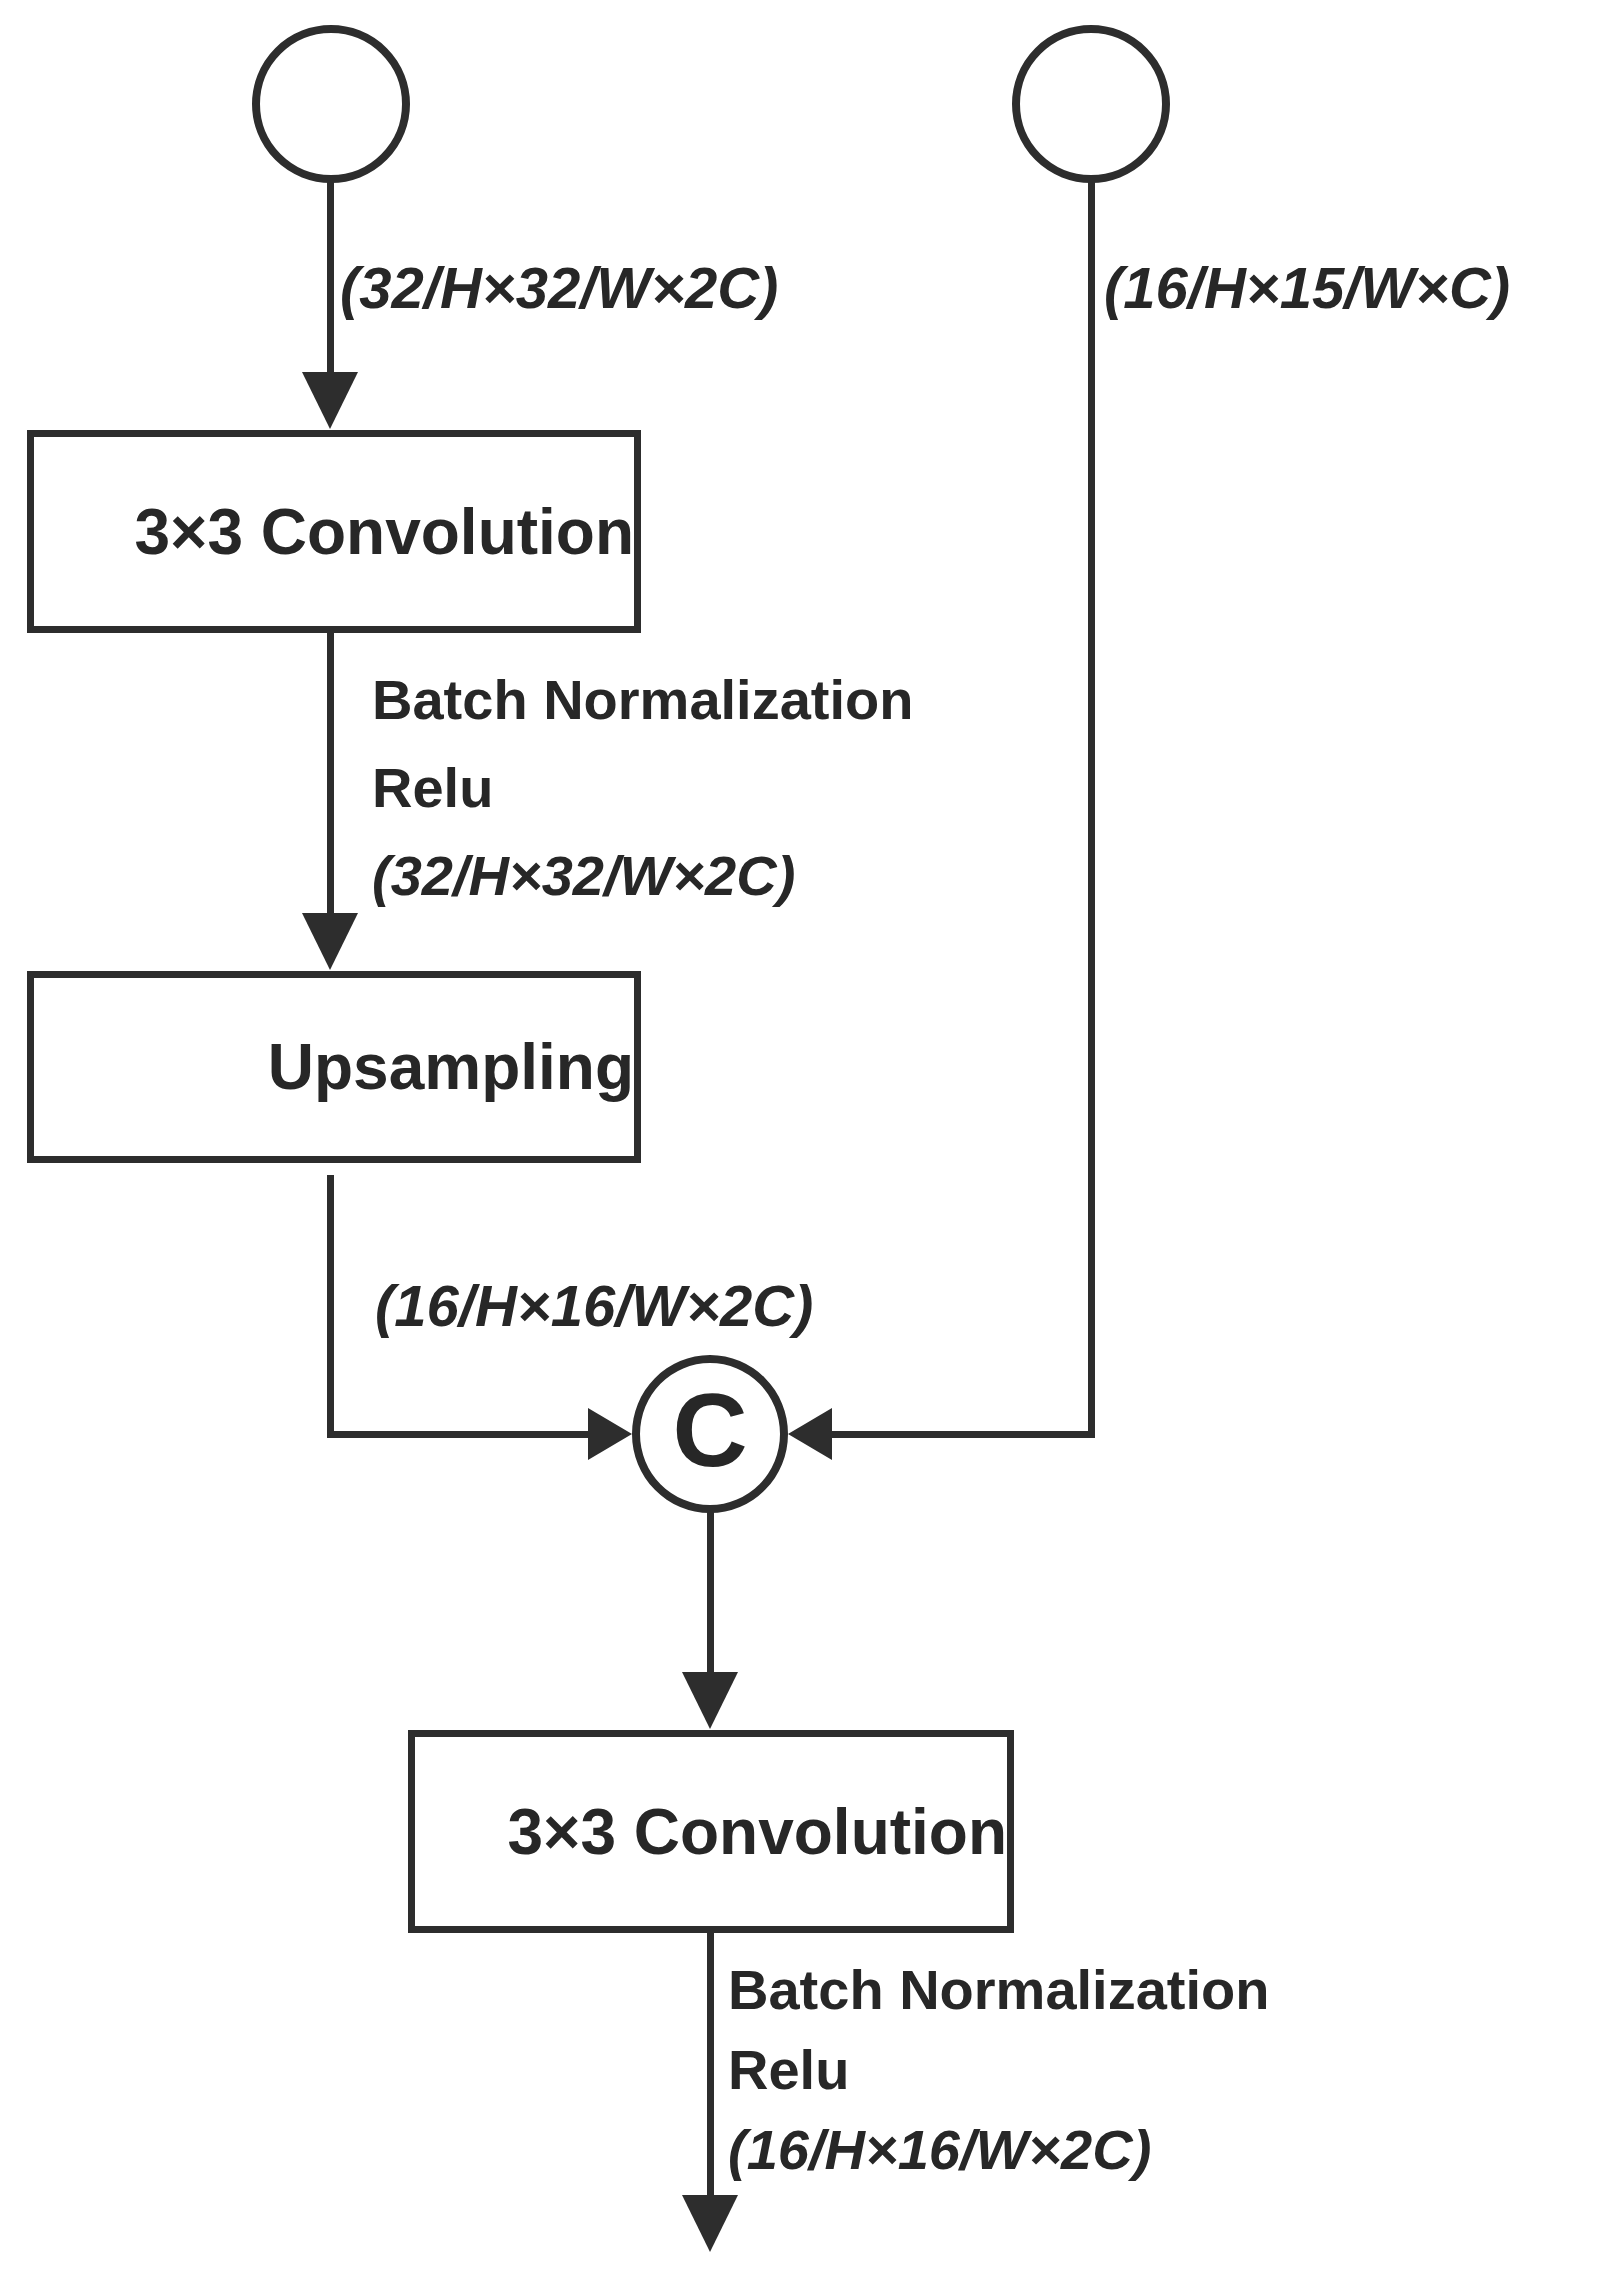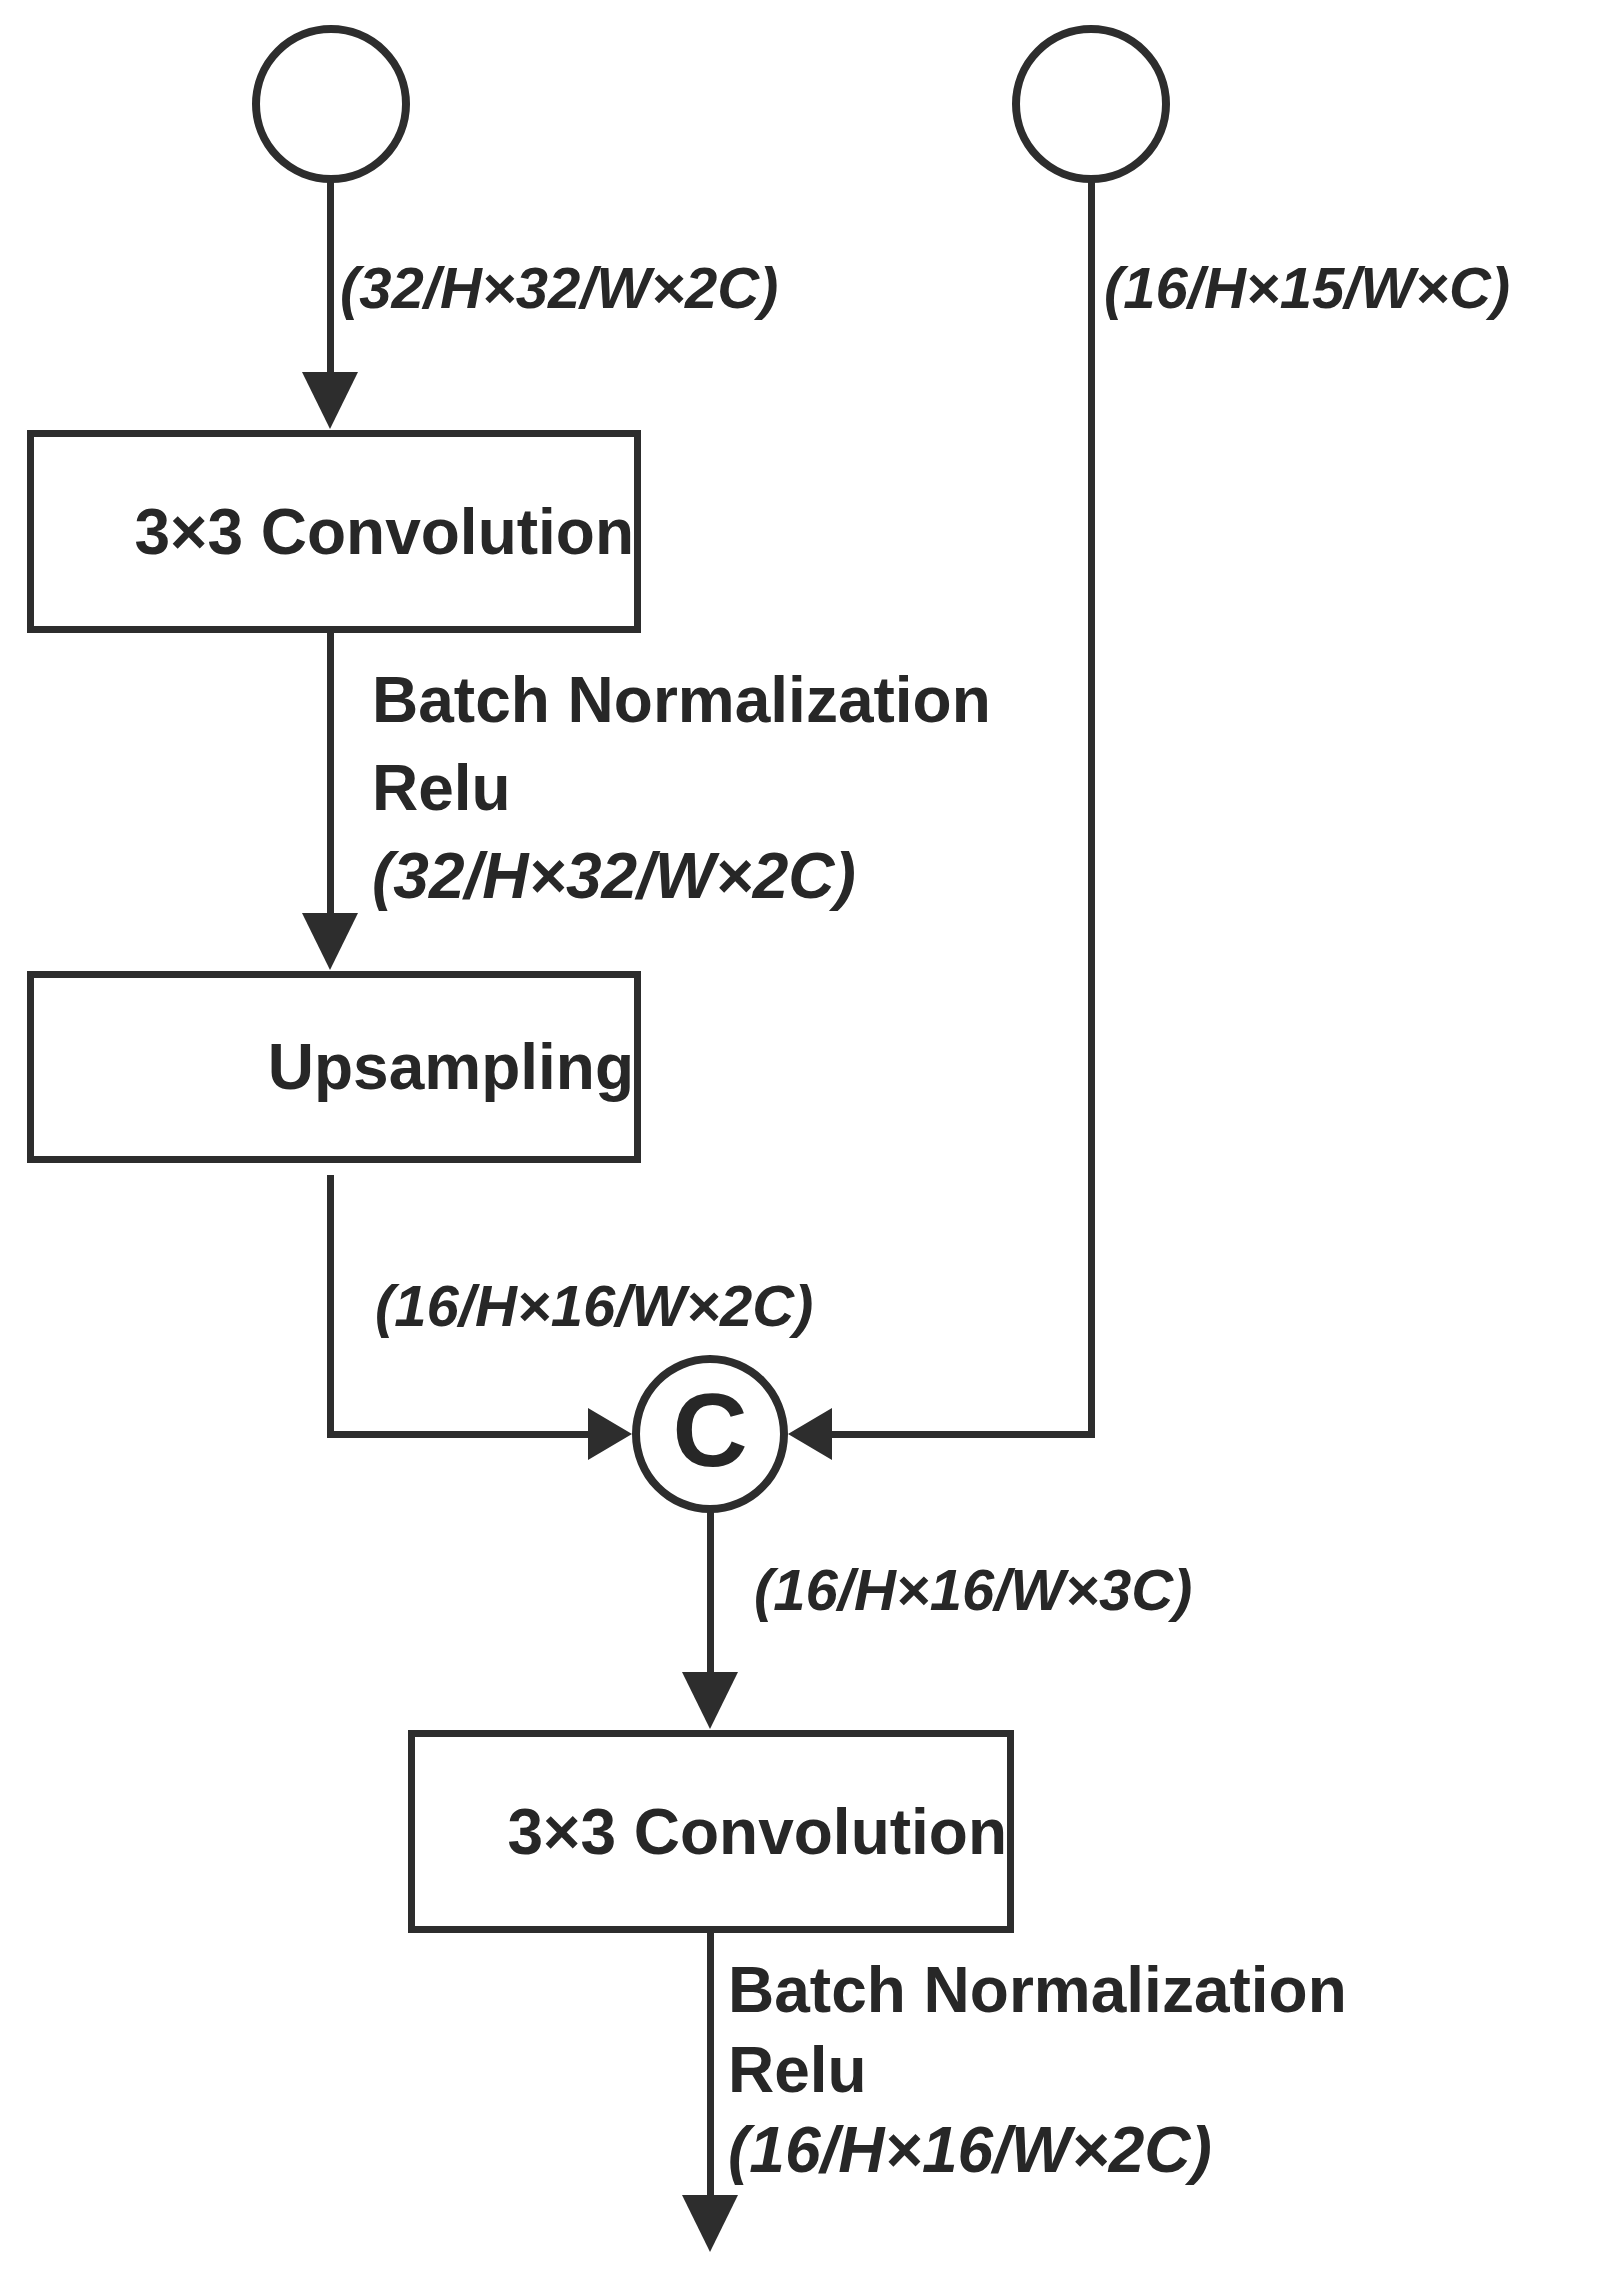--- a/index.html
+++ b/index.html
@@ -99,21 +99,21 @@
     position: absolute;
     font-size: 58px;
     font-weight: bold;
     font-style: italic;
     white-space: nowrap;
   }
 
   
   .ann-block {
     position: absolute;
-    font-size: 64px;
+    font-size: 56px;
     font-weight: bold;
     line-height: 88px;
     white-space: nowrap;
   }
   .ann-block .ann-line { display: block; }
   .ann-block .ann-dim { font-style: italic; }
   .ann-block.tight { line-height: 80px; }
 </style>
 </head>
 <body>
@@ -156,21 +156,20 @@
   <div class="shaft" style="left:830px; top:1431px; width:264px; height:7px;"></div>
   <div class="arrow-left" style="left:788px; top:1408px;"></div>
 
   <div class="concat-node">
     <span class="concat-letter">C</span>
   </div>
 
   <div class="shaft" style="left:707px; top:1505px; width:7px; height:172px;"></div>
   <div class="arrow-down" style="left:682px; top:1672px;"></div>
 
-  <div class="dim-label" style="left:754px; top:1556px;">(16/H×16/W×3C)</div>
 
   <div class="proc-box" style="left:408px; top:1730px; width:606px; height:203px;">
     <span class="box-label">3×3 Convolution</span>
   </div>
 
   <div class="shaft" style="left:707px; top:1933px; width:7px; height:264px;"></div>
   <div class="arrow-down" style="left:682px; top:2195px;"></div>
 
   <div class="ann-block tight" style="left:728px; top:1950px;">
     <span class="ann-line">Batch Normalization</span>

